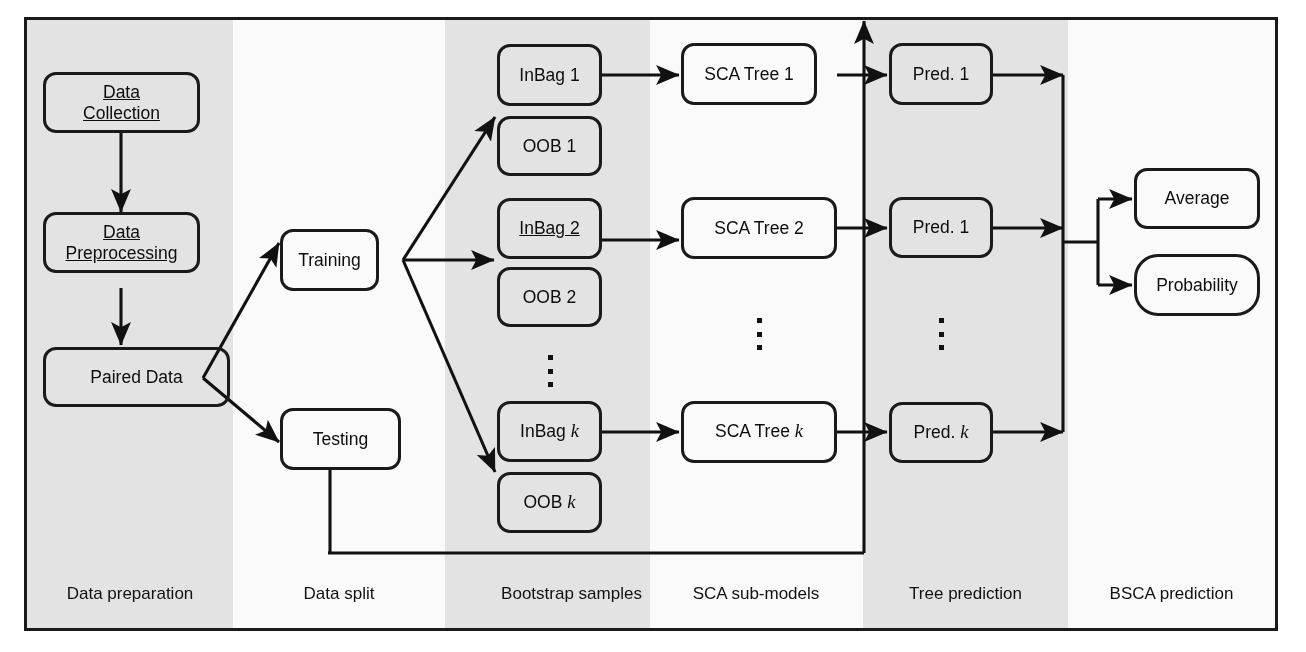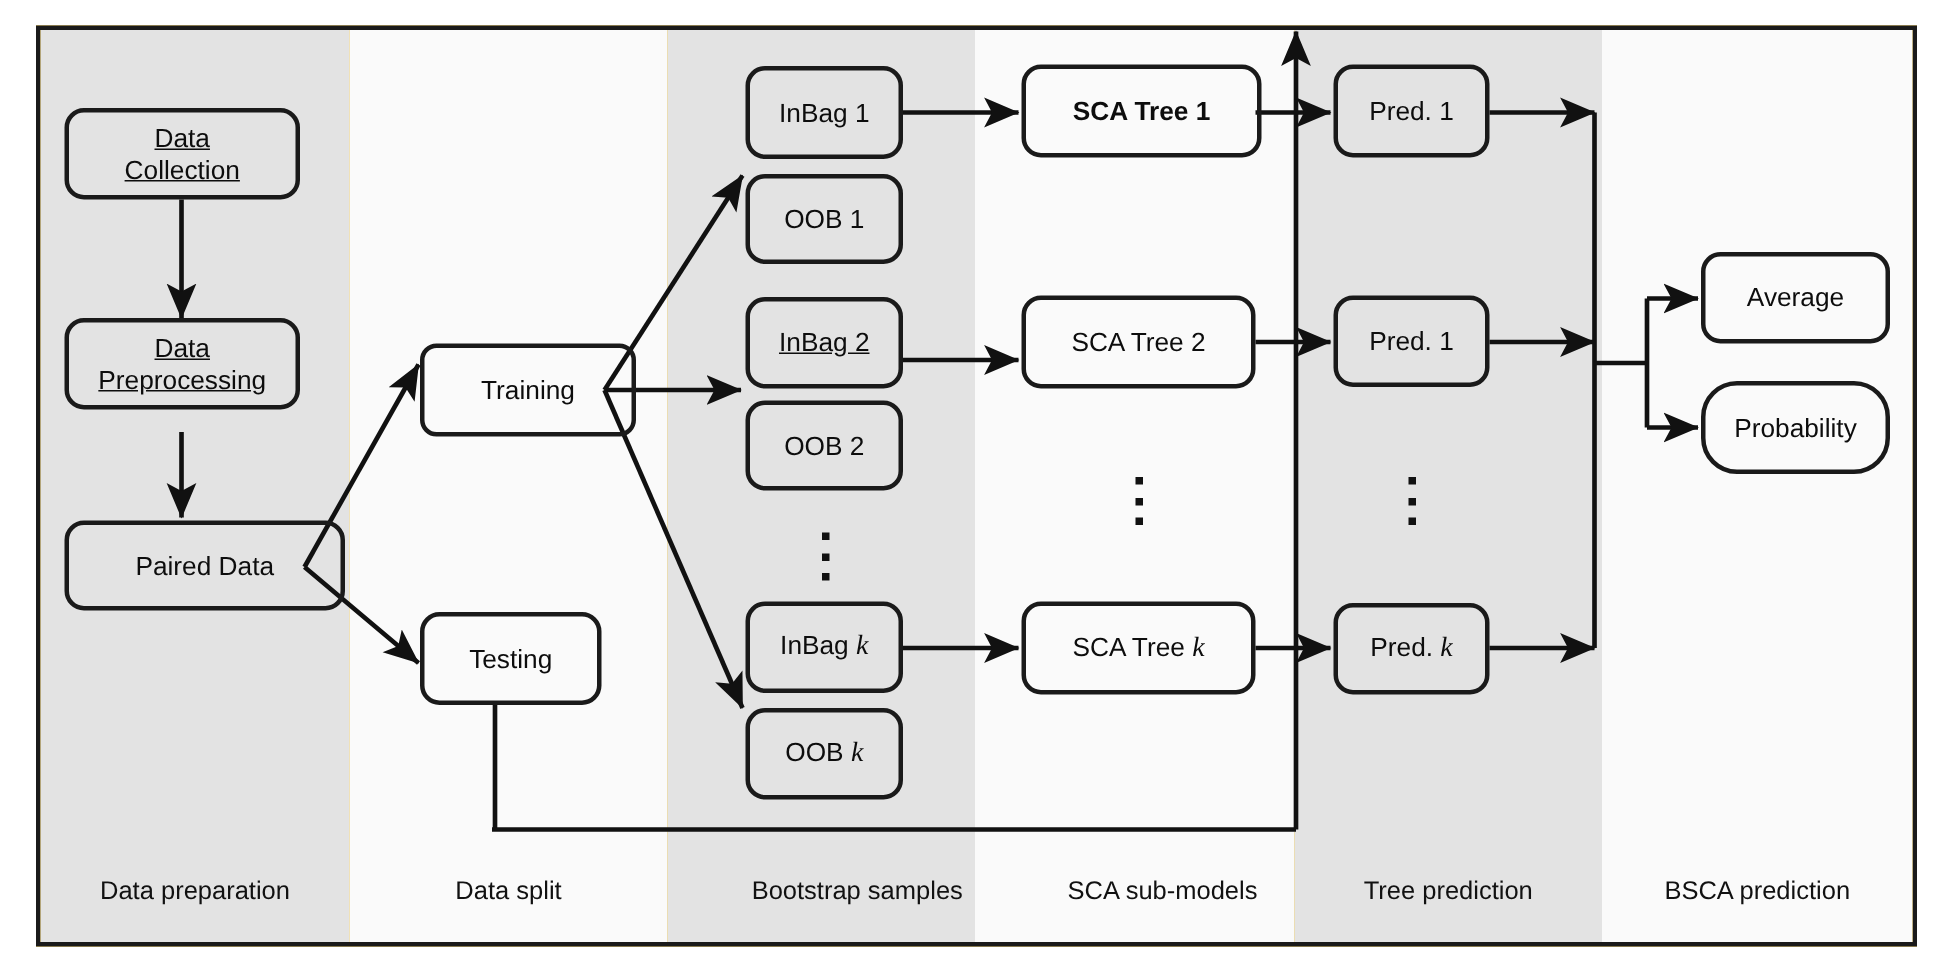--- a/index.html
+++ b/index.html
@@ -106,21 +106,21 @@
     <div class="band gray" style="left:0px;   width:206px;"></div>
     <div class="band white" style="left:206px; width:212px;"></div>
     <div class="band gray" style="left:418px; width:205px;"></div>
     <div class="band white" style="left:623px; width:213px;"></div>
     <div class="band gray" style="left:836px; width:205px;"></div>
     <div class="band white" style="left:1041px;width:207px;"></div>
 
     <div class="band-label" style="left:0px;   width:206px;">Data preparation</div>
     <div class="band-label" style="left:206px; width:212px;">Data split</div>
     <div class="band-label" style="left:418px; width:205px;padding-left:24px;">Bootstrap samples</div>
-    <div class="band-label" style="left:623px; width:212px;padding-left:19px;">SCA sub-models</div>
+    <div class="band-label" style="left:623px; width:212px;">SCA sub-models</div>
     <div class="band-label" style="left:836px; width:205px;">Tree prediction</div>
     <div class="band-label" style="left:1041px;width:207px;">BSCA prediction</div>
   </div>
 
   <svg id="wires" viewBox="0 0 1306 652">
     <defs>
       <marker id="ah" markerWidth="9" markerHeight="9" refX="7.4" refY="3.4" orient="auto" markerUnits="strokeWidth">
         <path d="M0,0.2 L7.6,3.4 L0,6.6 L1.7,3.4 Z" fill="#111111"></path>
       </marker>
     </defs>
@@ -175,21 +175,21 @@
     <span>
         <span class="lbl">Data</span>
         <span class="lbl">Preprocessing</span>
       </span>
   </div>
 
   <div class="node" style="left:43px; top:347px; width:187px; height:60px;">
     <span>Paired Data</span>
   </div>
 
-  <div class="node" style="left:280px; top:229px; width:144px; height:62px;border-radius:11px;">
+  <div class="node" style="left:280px; top:229px; width:99px; height:62px;">
     <span>Training</span>
   </div>
 
   <div class="node" style="left:280px; top:408px; width:121px; height:62px;">
     <span>Testing</span>
   </div>
 
   <div class="node" style="left:497px; top:44px; width:105px; height:62px;">
     <span>InBag 1</span>
   </div>
@@ -209,21 +209,21 @@
       <span></span>
   </div>
 
   <div class="node" style="left:497px; top:401px; width:105px; height:61px;">
     <span><span>InBag </span><i class="k">k</i></span>
   </div>
   <div class="node" style="left:497px; top:472px; width:105px; height:61px;">
     <span><span>OOB </span><i class="k">k</i></span>
   </div>
 
-  <div class="node" style="left:681px; top:43px; width:160px; height:62px;font-weight:bold;">
+  <div class="node" style="left:681px; top:43px; width:136px; height:62px;">
     <span>SCA Tree 1</span>
   </div>
   <div class="node" style="left:681px; top:197px; width:156px; height:62px;">
     <span>SCA Tree 2</span>
   </div>
 
   <div class="vdots" style="left:754px; top:318px; height:32px;">
     <span></span>
       <span></span>
       <span></span>

